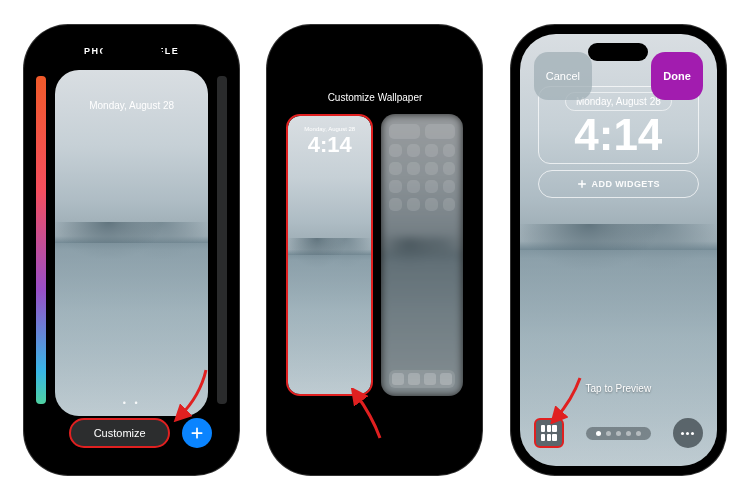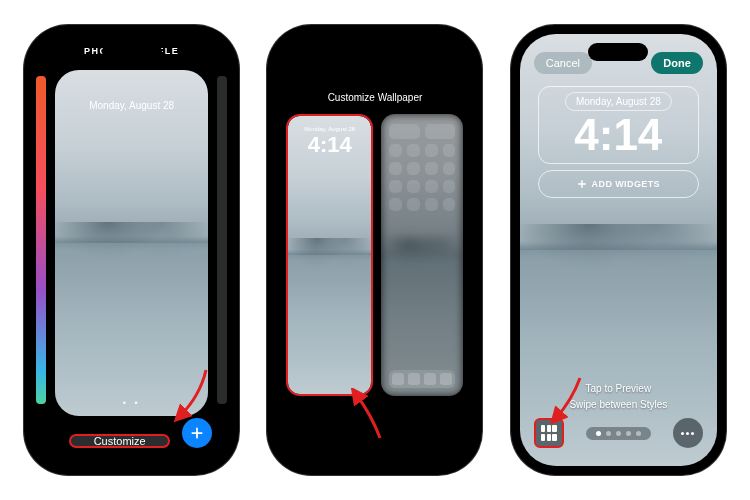--- a/index.html
+++ b/index.html
@@ -92,21 +92,21 @@
   .side-right {
     right:3px;
     background:#2a2b2c;
   }
   .p1-dots {
     position:absolute; bottom:58px; left:0; right:0;
     text-align:center; color:#fff; font-size:9px; letter-spacing:3px; opacity:.9;
   }
   .p1-customize {
     position:absolute; bottom:18px; left:36px; right:60px;
-    height:14px; border-radius:15px;
+    height:30px; border-radius:15px;
     background:#2c2d2e; color:#fff;
     display:flex; align-items:center; justify-content:center;
     font-size:11px; font-weight:500;
     border:2px solid #e02020;
   }
   .p1-plus {
     position:absolute; bottom:18px; right:18px;
     width:30px; height:30px; border-radius:50%;
     background:#0a84ff; display:flex; align-items:center; justify-content:center;
   }
@@ -150,23 +150,23 @@
   .home-dock div { width:12px; background:rgba(255,255,255,.2); border-radius:3px; }
 
   
   .p3-top {
     position:absolute; top:18px; left:14px; right:14px;
     display:flex; justify-content:space-between; z-index:10;
   }
   .pill-btn {
     background:rgba(160,175,182,.75);
     color:#fff; font-size:11px; font-weight:500;
-    padding:5px 12px; border-radius:14px;
-  }
-  .pill-btn.blue { background:#0f766e; font-weight:600; }
+    padding:18px 12px; border-radius:14px;
+  }
+  .pill-btn.blue { background:#a21caf; font-weight:600; }
   .p3-clockbox {
     position:absolute; top:52px; left:18px; right:18px;
     border:1.5px solid rgba(255,255,255,.7); border-radius:12px;
     padding:4px 8px 6px; text-align:center; z-index:5;
   }
   .p3-datebox {
     border:1px solid rgba(255,255,255,.6); border-radius:10px;
     display:inline-block; color:#fff; font-size:10px; padding:3px 10px;
   }
   .p3-time {
@@ -323,21 +323,20 @@
     </div>
 
     <div class="p3-addw">
       <svg width="10" height="10" viewBox="0 0 24 24">
           <path d="M12 4v16M4 12h16" stroke="#fff" stroke-width="3.5" stroke-linecap="round" fill="none"></path>
         </svg>
       <span>ADD WIDGETS</span>
     </div>
 
     <div class="p3-tap">Tap to Preview</div>
-    <div class="p3-swipe">Swipe between Styles</div>
 
     <div class="p3-bottom-row">
       <div class="circ-btn red-outline">
         <div class="grid-icon">
           <span></span>
             <span></span>
             <span></span>
             <span></span>
             <span></span>
             <span></span>

